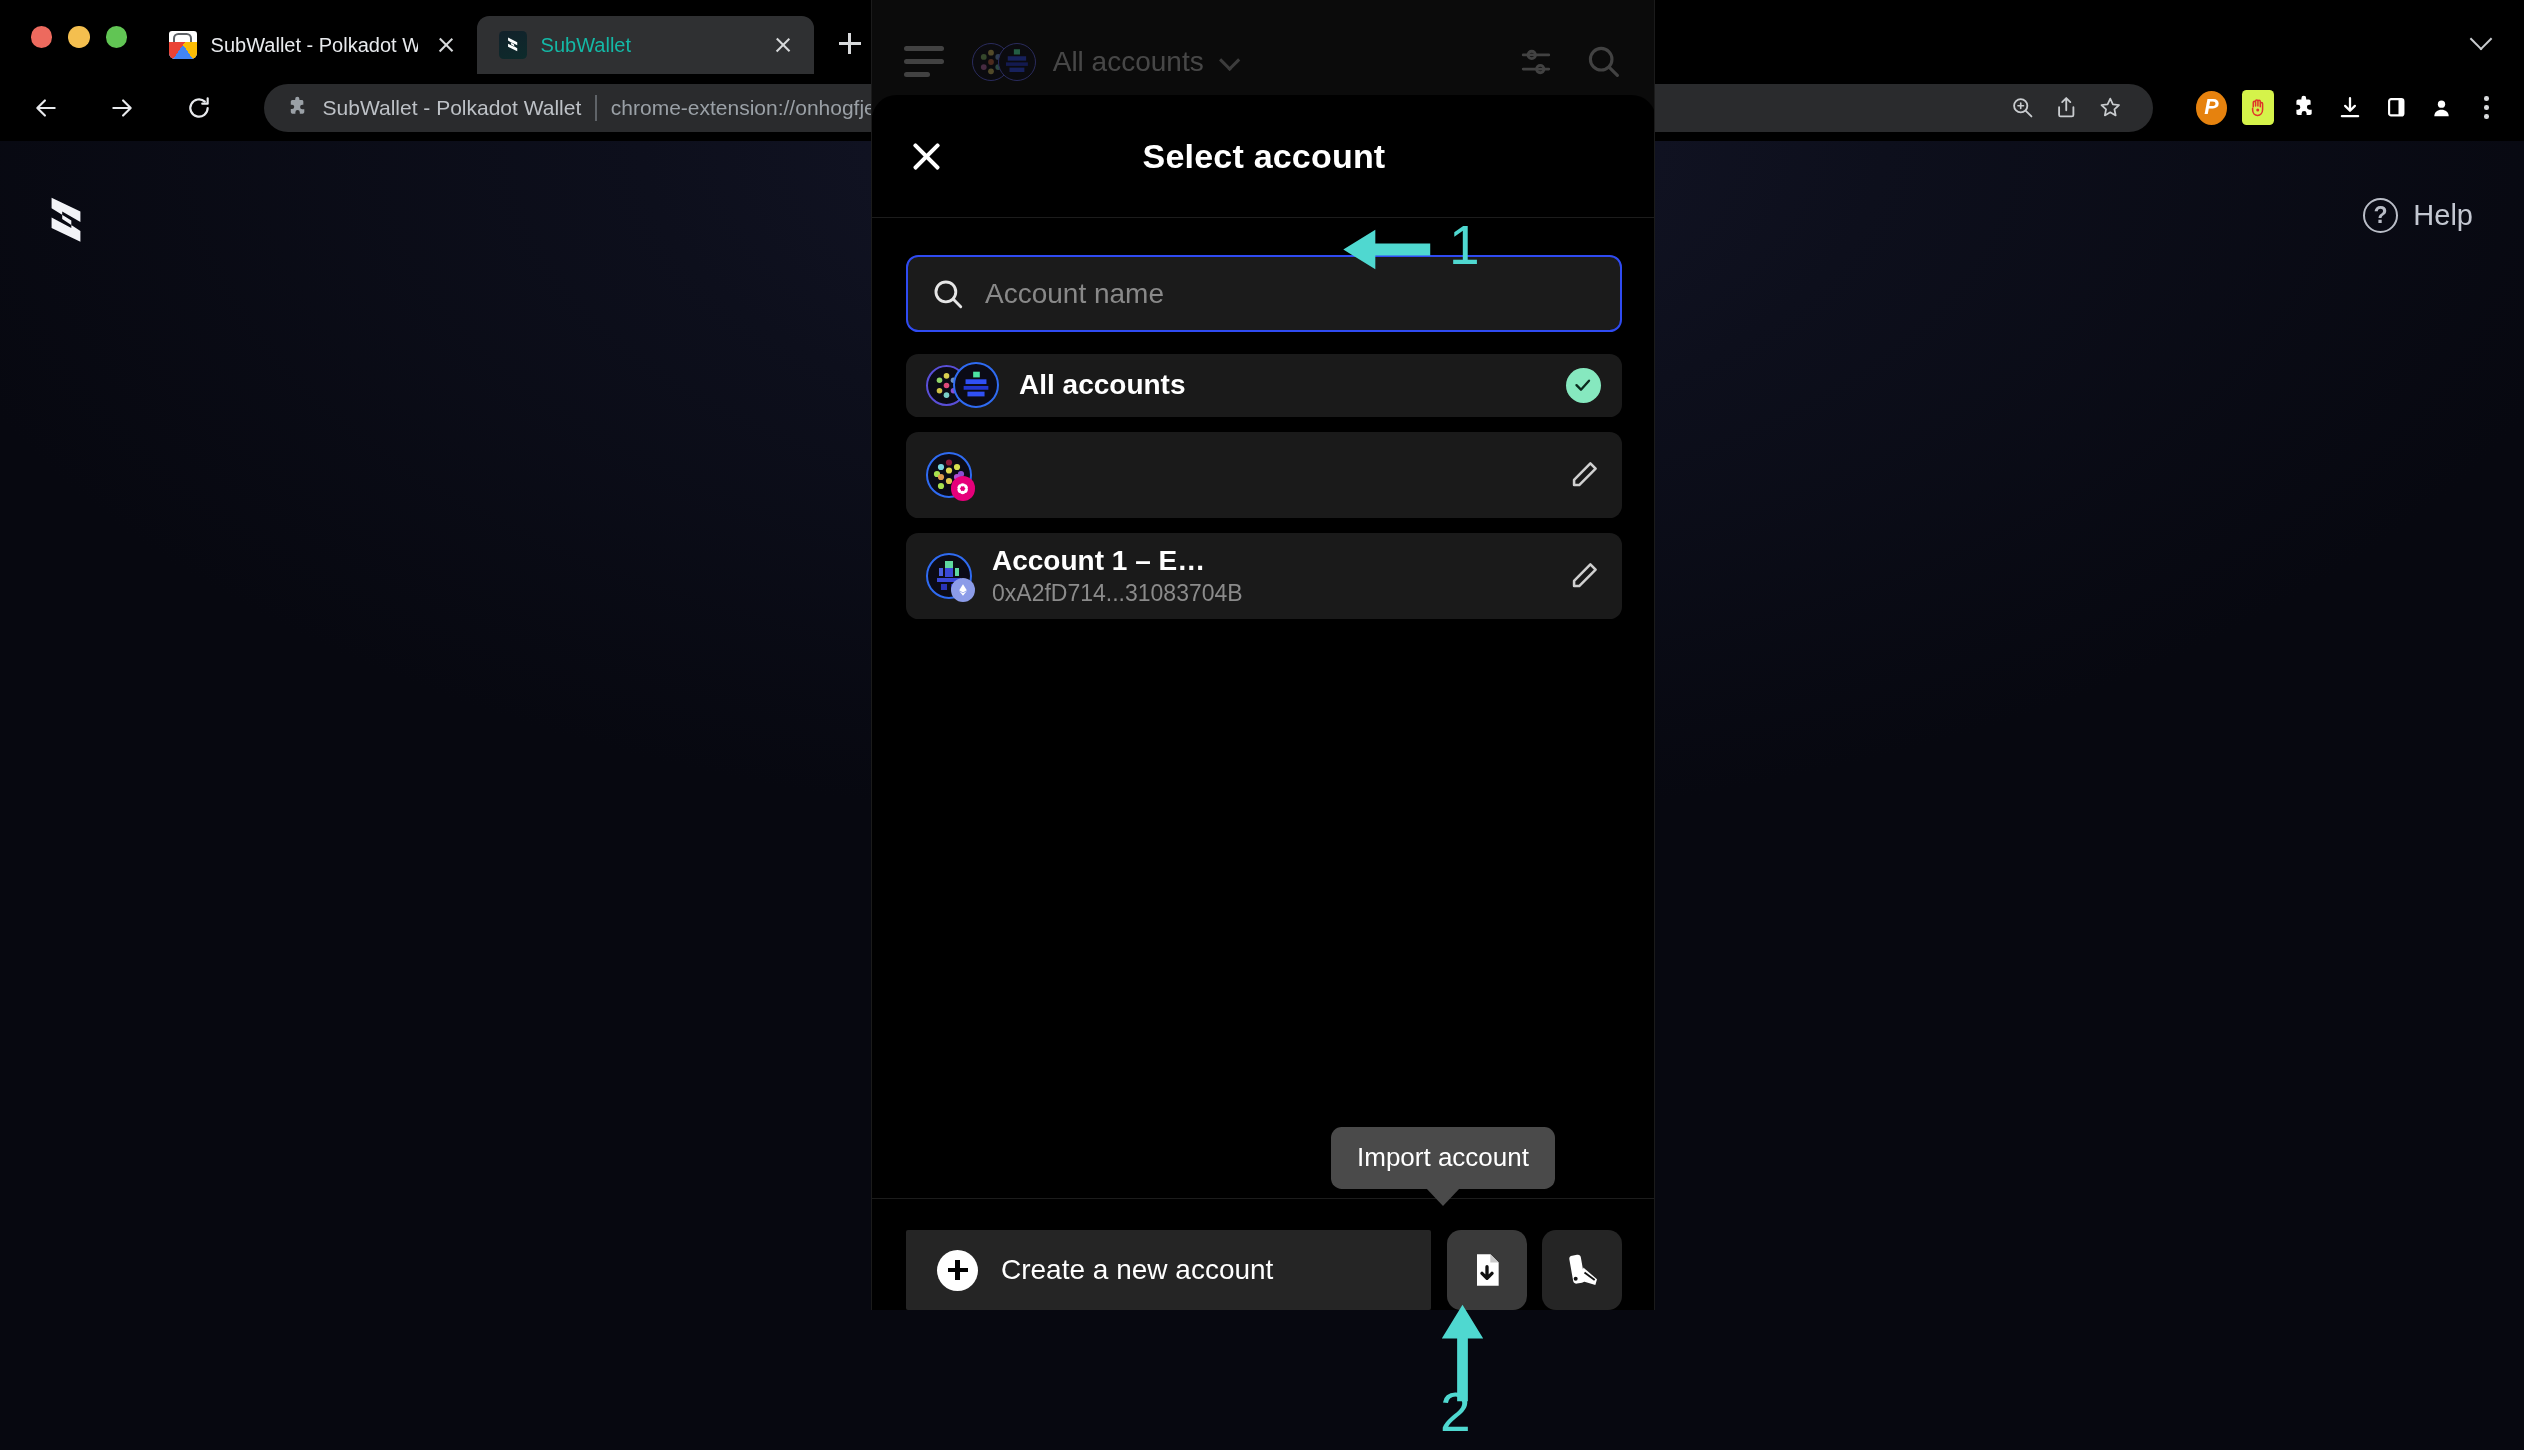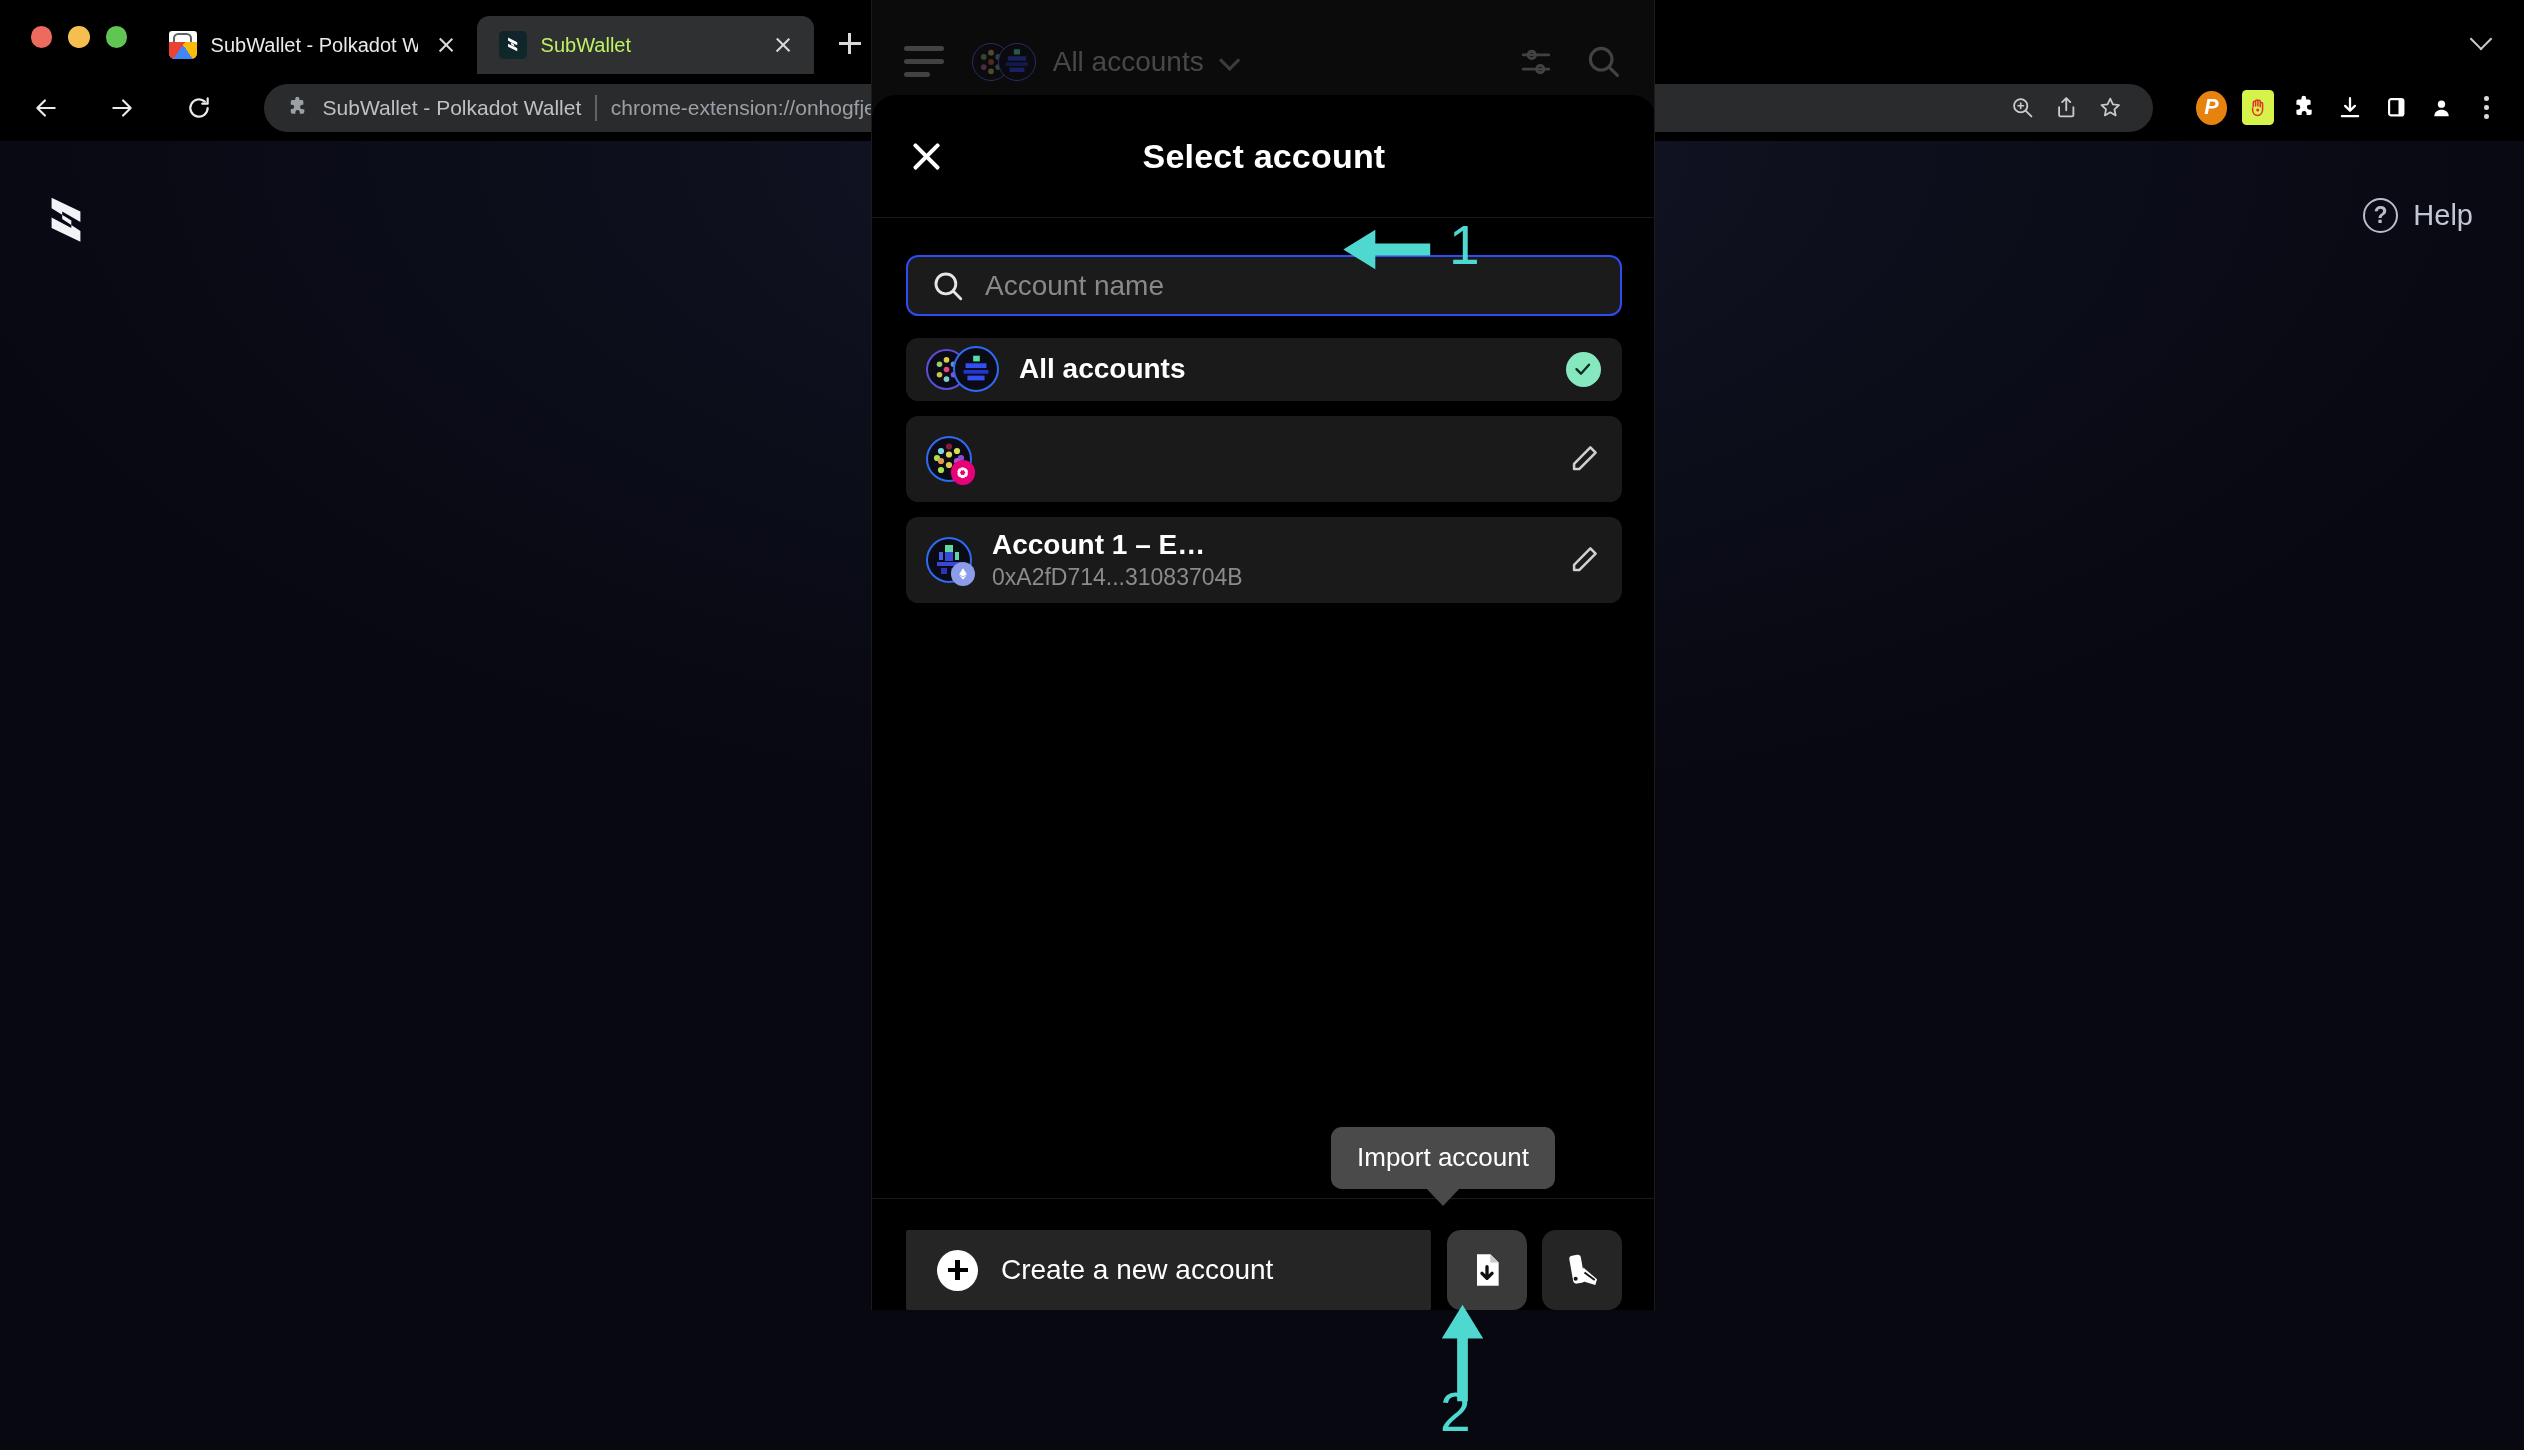--- a/index.html
+++ b/index.html
@@ -48,21 +48,21 @@
       linear-gradient(235deg, #FBBC05 0 40%, transparent 40%),
       linear-gradient(#4285F4,#4285F4);
   }
   .fav-sub {
     background: linear-gradient(160deg,#12212b,#0d2b2b);
     border-radius: 4.6px;
     display:flex; align-items:center; justify-content:center;
   }
   .fav-sub svg { width: 15.3px; height: 18.4px; }
   .tab-title {
-    color:#bef264; font-size: 20px; white-space: nowrap;
+    color:#14b8a6; font-size: 20px; white-space: nowrap;
     overflow: hidden; flex: 1 1 auto; text-overflow: clip;
   }
   .tab.inactive .tab-title { color:#E8EAED; }
   .tab-close { width:28px; height:28px; flex:0 0 28px; position:relative; }
   .tab-close::before, .tab-close::after {
     content:''; position:absolute; left:4.6px; top:13px; width:18.4px; height:2.3px;
     background:#D8DADC;
   }
   .tab-close::before { transform: rotate(45deg); }
   .tab-close::after { transform: rotate(-45deg); }
@@ -176,21 +176,21 @@
   .modal-close::before, .modal-close::after {
     content:''; position:absolute; left: 0px; top: 16px; width: 35px; height: 3.8px; background:#fff; border-radius:1.5px;
   }
   .modal-close::before { transform: rotate(45deg); }
   .modal-close::after { transform: rotate(-45deg); }
   .modal-title { color:#fff; font-size: 34px; font-weight: 600; letter-spacing: 0.2px; }
 
   .modal-body { flex: 1 1 auto; padding: 37px 34px 0 34px; }
 
   .search-box {
-    height: 61px; border-radius: 12.3px; background:#1b1b1b;
+    height: 77px; border-radius: 12.3px; background:#1b1b1b;
     border: 2.3px solid #2f4bf2; display:flex; align-items:center; gap: 20px;
     padding: 0 23px;
   }
   .search-box .mag { width: 34px; height:34px; flex:0 0 34px; }
   .search-box input {
     flex:1 1 auto; background: transparent; border:0; outline:none;
     color:#fff; font-size: 28px; font-family:"Liberation Sans", sans-serif;
   }
   .search-box input::placeholder { color:#898989; }
 

